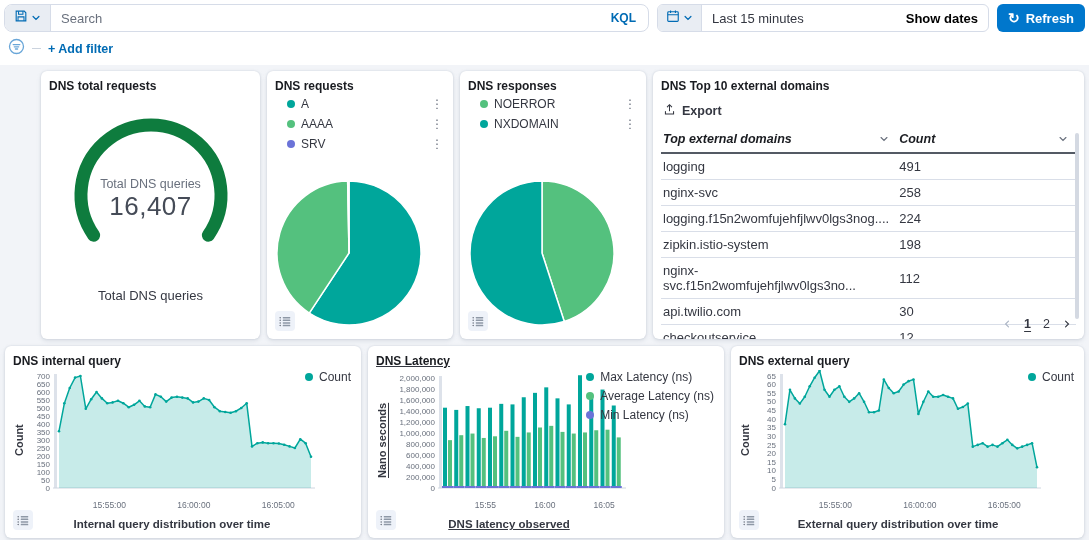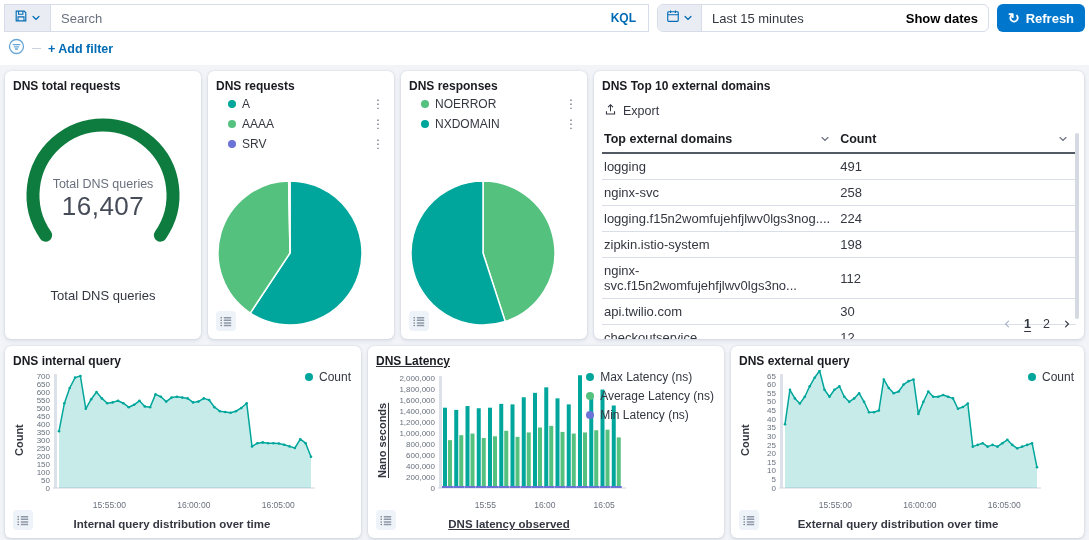--- a/index.html
+++ b/index.html
@@ -1,21 +1,21 @@
 <!DOCTYPE html>
 <html><head>
 <meta charset="utf-8">
 <style>
   * { box-sizing: border-box; margin: 0; padding: 0; }
   html,body { width:1089px; height:540px; overflow:hidden; background:#fff;
     font-family:"Liberation Sans", sans-serif; color:#343741; }
 
   
   .topbar { display:flex; gap:8px; padding:4px 4px 0 4px; align-items:flex-start; background:#fff; }
-  .searchbar { flex:1; height:28px; display:flex; align-items:stretch; border:1px solid #d6dce8; border-radius:0; background:#fff; overflow:hidden; }
+  .searchbar { flex:1; height:28px; display:flex; align-items:stretch; border:1px solid #d6dce8; border-radius:8px; background:#fff; overflow:hidden; }
   .save-seg { width:46px; background:#e9edf3; display:flex; align-items:center; justify-content:center; gap:3px; border-right:1px solid #d6dce8; cursor:pointer; color:#006BB4; }
   .searchbar input { flex:1; border:none; outline:none; padding:0 10px; font-size:13px; font-family:inherit; color:#343741; background:transparent; }
   .searchbar input::placeholder { color:#69707D; }
   .kql-btn { display:flex; align-items:center; padding:0 12px; color:#006BB4; font-weight:bold; font-size:12px; cursor:pointer; }
   .datepicker { width:332px; height:28px; display:flex; align-items:stretch; border:1px solid #d6dce8; border-radius:6px; background:#fff; overflow:hidden; }
   .cal-seg { width:44px; background:#e9edf3; display:flex; align-items:center; justify-content:center; gap:3px; border-right:1px solid #d6dce8; cursor:pointer; color:#006BB4; }
   .time-range { flex:1; display:flex; align-items:center; padding:0 10px; font-size:13px; color:#343741; cursor:pointer; }
   .show-dates { display:flex; align-items:center; padding:0 10px; color:#000000; font-weight:bold; font-size:13px; cursor:pointer; }
   .refresh-btn { width:88px; height:28px; background:#0077CC; border:none; border-radius:6px; color:#fff; font-weight:bold; font-size:13px; display:flex; align-items:center; justify-content:center; gap:6px; cursor:pointer; font-family:inherit; }
   .refresh-icon { font-size:14px; line-height:1; }
@@ -24,44 +24,44 @@
   .filterbar { display:flex; align-items:center; gap:7px; padding:6px 8px 6px 8px; background:#fff; }
   .filter-dash { width:9px; height:1px; background:#cbd3de; }
   .add-filter { color:#006BB4; font-weight:bold; font-size:12.5px; cursor:pointer; }
 
   
   .dashboard { background:#f2f4f8; padding:6px 5px 8px 5px; display:flex; flex-direction:column; gap:7px; height:478px; }
   .dash-row { display:flex; gap:7px; }
   .row1 { height:268px; } .row2 { height:192px; }
   .panel { background:#fff; border-radius:6px; box-shadow:0 0 2px rgba(152,162,179,.4), 0 2px 4px rgba(152,162,179,.25); padding:8px; position:relative; overflow:hidden; }
   .panel-title { font-size:12px; font-weight:bold; color:#1a1c21; cursor:pointer; }
-  .p-gauge { width:196px; } .p-pie { width:186px; } .p-table { flex:1; }
+  .p-gauge { width:219px;margin-left:36px; } .p-pie { width:186px; } .p-table { flex:1; }
   .p-chart1 { width:356px; } .p-chart2 { width:356px;text-decoration:underline; } .p-chart3 { flex:1; }
 
   
   .gauge-wrap { position:relative; margin-top:18px; display:flex; justify-content:center; }
   .gauge-center { position:absolute; top:0; left:0; right:0; text-align:center; }
   .gauge-label { margin-top:66px; font-size:12.5px; color:#69707D; }
   .gauge-value { font-size:26px; color:#454b57; letter-spacing:.5px; }
   .gauge-bottom { position:absolute; bottom:36px; left:0; right:0; text-align:center; font-size:13px; color:#343741; }
 
   
   .pie-legend { position:absolute; top:26px; right:8px; width:158px; display:flex; flex-direction:column; gap:6px; }
   .legend-item { display:flex; align-items:center; gap:6px; font-size:12px; color:#343741; cursor:pointer; }
   .legend-dot { width:8px; height:8px; border-radius:50%; flex:0 0 auto; }
   .legend-menu { margin-left:auto; color:#69707D; font-size:12px; cursor:pointer; padding:0 2px; }
   .pie-box { position:absolute; top:108px; left:8px; }
 
   
   .legend-toggle { position:absolute; left:8px; bottom:8px; width:20px; height:20px; border-radius:4px; background:#eef2f9; display:flex; align-items:center; justify-content:center; cursor:pointer; border:none; }
 
   
-  .export-row { display:flex; align-items:center; gap:6px; margin:10px 0 8px 2px; font-size:12.5px; color:#343741; cursor:pointer; width:70px; }
+  .export-row { display:flex; align-items:center; gap:6px; margin:10px 0 8px 2px; font-size:12.5px; color:#343741; cursor:pointer; width:70px;font-weight:bold; }
   table.domains { width:100%; border-collapse:collapse; }
-  table.domains th { text-align:left; font-size:12.5px; color:#1a1c21; padding:5px 8px 6px 2px; border-bottom:2px solid #545a64; cursor:pointer; }
+  table.domains th { text-align:left; font-size:12.5px; color:#1a1c21; padding:5px 8px 6px 2px; border-bottom:2px solid #545a64; cursor:pointer;font-style:italic; }
   table.domains th .th-inner { display:flex; align-items:center; }
   table.domains th .chev { margin-left:auto; color:#69707D; }
   table.domains td { font-size:13px; color:#343741; padding:5px 8px 5px 2px; border-bottom:1px solid #d9dee8; }
   .col-domain { width:206px; } 
   .table-scrollbar { position:absolute; right:5px; top:62px; width:4px; height:186px; background:#d4d9e2; border-radius:2px; }
   .pagination { position:absolute; right:12px; bottom:8px; display:flex; align-items:center; gap:12px; font-size:12.5px; }
   .page-btn { cursor:pointer; color:#343741; }
   .page-btn.active { font-weight:bold; text-decoration:underline; text-underline-offset:3px; }
   .page-chev { cursor:pointer; color:#343741; display:flex; }
   .page-chev.disabled { color:#aab4c4; }

